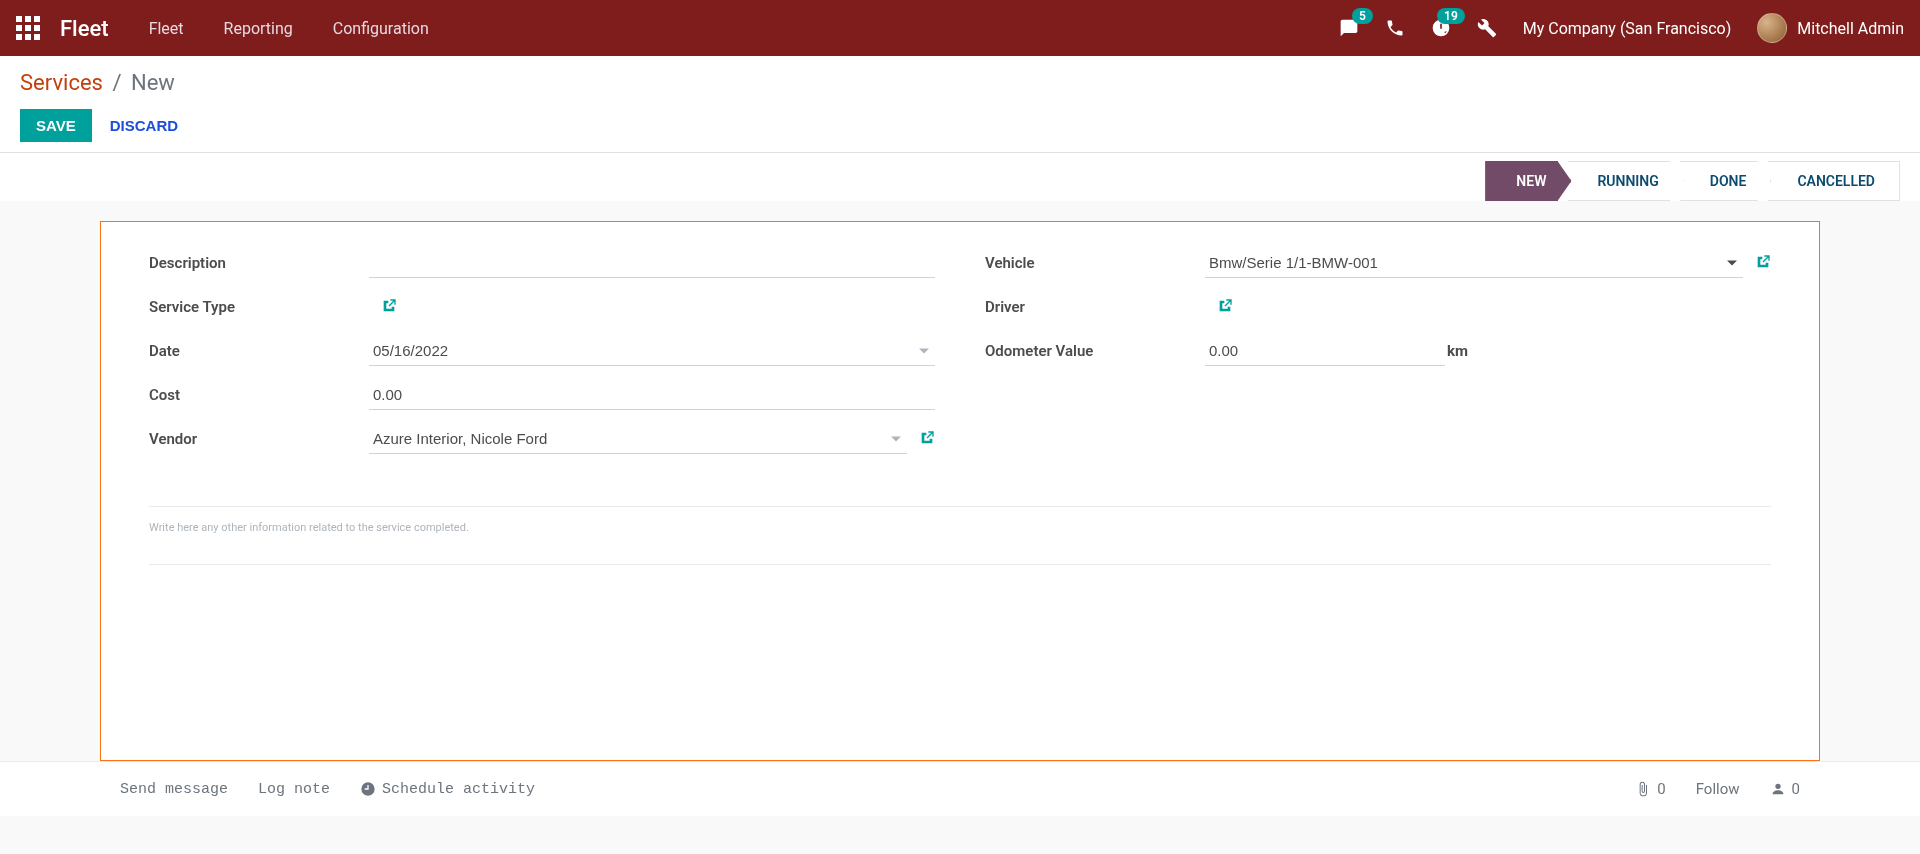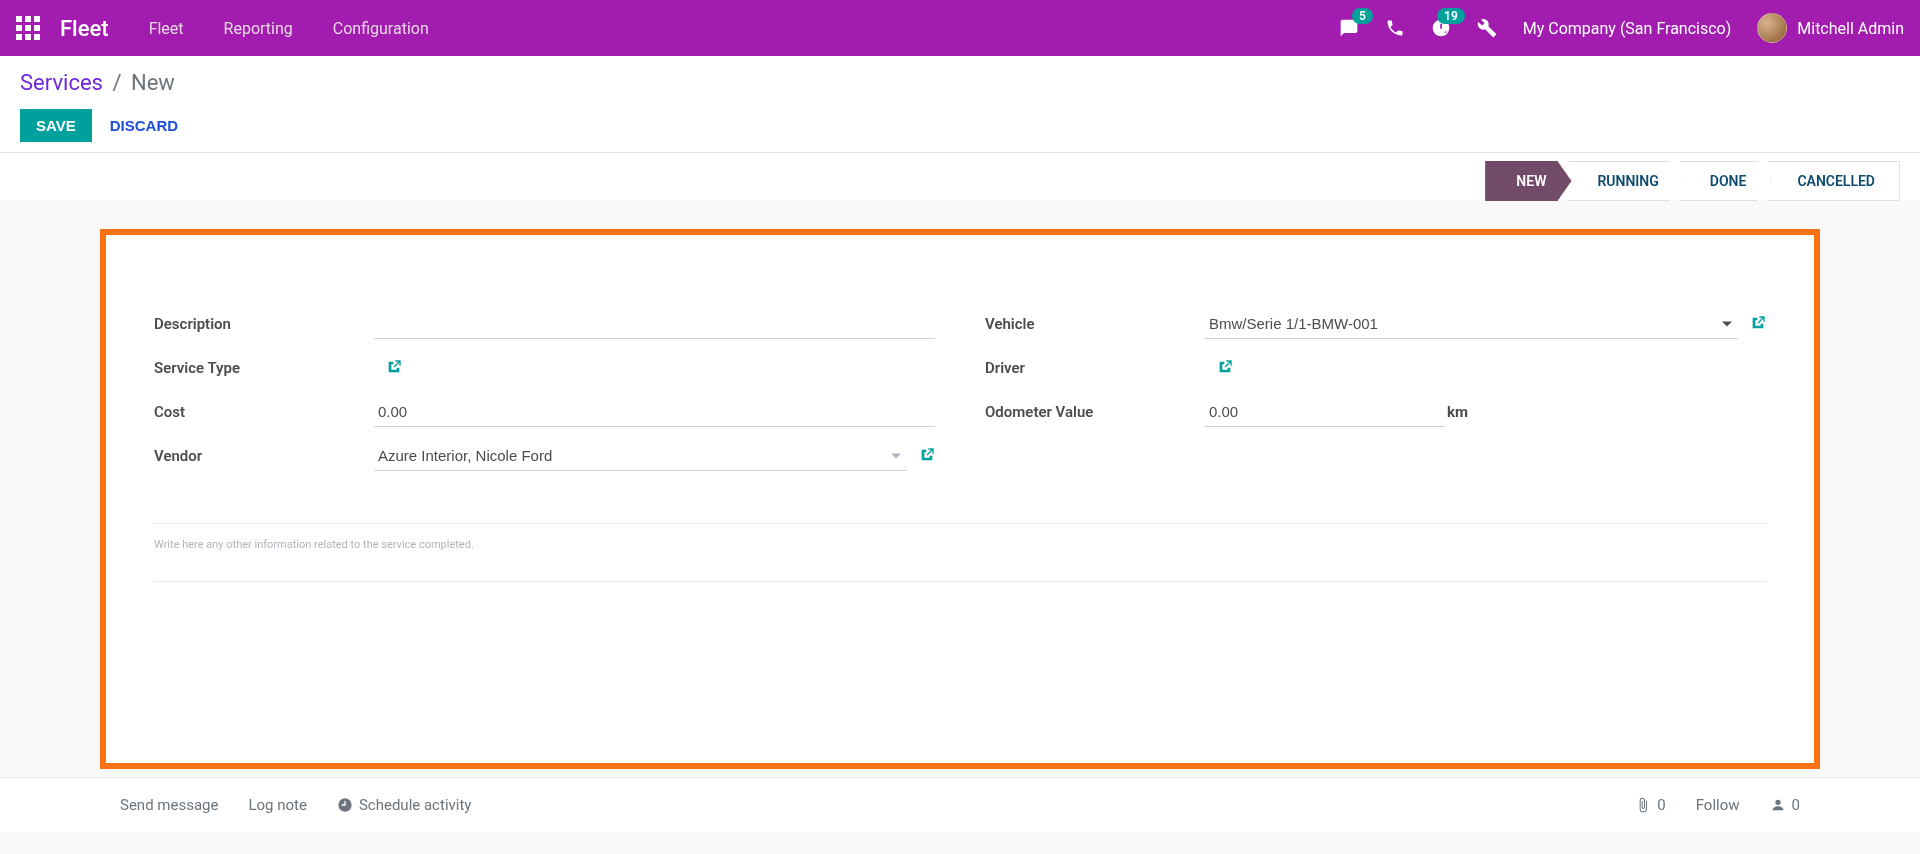--- a/index.html
+++ b/index.html
@@ -1,56 +1,56 @@
 <!DOCTYPE html>
 <html><head>
 <meta charset="utf-8">
 <style>
   * { box-sizing: border-box; margin: 0; padding: 0; }
   html, body { height: 100%; font-family: -apple-system, BlinkMacSystemFont, "Segoe UI", Roboto, "Helvetica Neue", Arial, sans-serif; font-size: 14px; color: #4c4c4c; background: #fff; }
   body { display: flex; flex-direction: column; height: 854px; width: 1920px; overflow: hidden; }
 
   
-  .topnav { background: #a21caf; color: #fff; height: 56px; display: flex; align-items: center; padding: 4px 16px; }
+  .topnav { background: #7f1d1d; color: #fff; height: 56px; display: flex; align-items: center; padding: 4px 16px; }
   .apps-icon { display: grid; grid-template-columns: repeat(3, 6px); grid-template-rows: repeat(3, 6px); gap: 3px; margin-right: 20px; cursor: pointer; }
   .apps-icon span { background: #fff; width: 6px; height: 6px; }
   .brand { font-size: 22px; font-weight: 500; margin-right: 40px; color: #fff; }
   .navlinks { display: flex; gap: 40px; }
   .navlinks a { color: #e6d9e1; text-decoration: none; font-size: 16px; cursor: pointer; }
   .topnav-right { margin-left: auto; display: flex; align-items: center; gap: 26px; }
   .icon-btn { position: relative; color: #fff; cursor: pointer; display: flex; align-items: center; }
   .icon-btn svg { width: 20px; height: 20px; fill: #fff; }
   .badge { position: absolute; top: -10px; right: -14px; background: #00a09d; color: #fff; border-radius: 10px; font-size: 12px; padding: 1px 7px; font-weight: 600; }
   .company { color: #fff; font-size: 16px; }
   .user { display: flex; align-items: center; gap: 10px; color: #fff; font-size: 16px; cursor: pointer; }
   .avatar { width: 30px; height: 30px; border-radius: 50%; background: radial-gradient(circle at 30% 30%, #d9b38c, #8b5a2b); border: 1px solid rgba(255,255,255,0.3); }
 
   
   .control-panel { padding: 14px 20px 10px 20px; border-bottom: 1px solid #dee2e6; }
   .breadcrumb { font-size: 22px; font-weight: 400; margin-bottom: 14px; }
-  .breadcrumb .bc-root { color: #6d28d9; cursor: pointer; }
+  .breadcrumb .bc-root { color: #c2410c; cursor: pointer; }
   .breadcrumb .bc-sep { color: #6c757d; margin: 0 4px; }
   .breadcrumb .bc-current { color: #6c757d; }
   .cp-buttons { display: flex; align-items: center; gap: 18px; }
   .btn-save { background: #00a09d; color: #fff; border: none; padding: 8px 16px; font-weight: 600; font-size: 15px; text-transform: uppercase; cursor: pointer; }
   .btn-discard { background: none; border: none; color: #1d4ed8; font-weight: 700; font-size: 15px; text-transform: uppercase; cursor: pointer; }
 
   
   .content-scroll { flex: 1; overflow-y: scroll; background: #f9f9f9; position: relative; }
 
   .status-bar { display: flex; justify-content: flex-end; padding: 8px 20px 0 20px; background: #fff; }
   .status-steps { display: flex; }
   .step { position: relative; height: 40px; display: flex; align-items: center; padding: 0 24px 0 30px; font-weight: 600; font-size: 14px; color: #0c4a6e; background: #fff; border: 1px solid #dee2e6; border-left: none; cursor: pointer; }
   .step:first-child { border-left: 1px solid #dee2e6; clip-path: polygon(0 0, calc(100% - 14px) 0, 100% 50%, calc(100% - 14px) 100%, 0 100%); }
   .step:not(:first-child):not(:last-child) { clip-path: polygon(0 0, calc(100% - 14px) 0, 100% 50%, calc(100% - 14px) 100%, 0 100%, 14px 50%); margin-left: -4px; }
   .step:last-child { clip-path: polygon(0 0, 100% 0, 100% 100%, 0 100%, 14px 50%); margin-left: -4px; }
   .step.active { background: #714b67; color: #fff; border-color: #714b67; z-index: 2; }
 
   .form-sheet-bg { padding: 20px 0 0 0; background: #f9f9f9; }
-  .form-sheet { background: #fff; border: 6px solid #f97316; max-width: 1720px; margin: 8px auto; padding: 72px 48px 64px 48px; min-height: 540px; }
+  .form-sheet { background: #fff; border: 1px solid #f97316; max-width: 1720px; margin: 0 auto; padding: 24px 48px 64px 48px; min-height: 540px; }
 
   .form-grid { display: grid; grid-template-columns: 1fr 1fr; gap: 0 50px; }
   .form-row { display: flex; align-items: center; margin-bottom: 10px; min-height: 34px; }
   .form-label { width: 220px; font-weight: 600; color: #4c4c4c; font-size: 15px; flex-shrink: 0; }
   .form-field { flex: 1; display: flex; align-items: center; position: relative; }
   .form-field input { width: 100%; border: none; border-bottom: 1px solid #ced4da; padding: 6px 24px 6px 4px; font-size: 15px; color: #4c4c4c; background: transparent; outline: none; }
   .form-field.focused input { border-bottom-color: #00a09d; }
   .form-field input.small-num { width: 240px; }
   .unit { margin-left: 2px; color: #4c4c4c; font-size: 15px; font-weight: bold; }
   .caret { position: absolute; right: 6px; top: 50%; transform: translateY(-50%); width: 0; height: 0; border-left: 5px solid transparent; border-right: 5px solid transparent; }
@@ -61,21 +61,21 @@
   .ext-link svg { width: 16px; height: 16px; stroke: #00a09d; fill: none; stroke-width: 2; }
 
   .notes-section { margin-top: 40px; }
   .notes-label { font-size: 15px; color: #6c757d; margin-bottom: 14px; }
   .notes-field { border-top: 1px solid #e9ecef; border-bottom: 1px solid #e9ecef; padding: 14px 0; min-height: 48px; }
   .notes-field textarea { width: 100%; border: none; resize: none; font-size: 11px; color: #4c4c4c; font-family: inherit; outline: none; background: transparent; }
   .notes-field textarea::placeholder { color: #adb5bd; }
 
   
   .chatter { background: #fff; border-top: 1px solid #e9ecef; padding: 18px 120px 18px 120px; display: flex; align-items: center; color: #6c757d; }
-  .chatter-left { display: flex; gap: 30px; align-items: flex-end; }
+  .chatter-left { display: flex; gap: 30px; align-items: flex-end; font-family: Liberation Mono, monospace; }
   .chatter-left .cbtn { cursor: pointer; font-size: 15px; color: #6c757d; display: flex; align-items: center; gap: 6px; }
   .chatter-right { margin-left: auto; display: flex; gap: 30px; align-items: center; font-size: 15px; }
   .chatter-right .cbtn { cursor: pointer; display: flex; align-items: center; gap: 6px; color: #6c757d; }
   .chatter svg { width: 16px; height: 16px; fill: #6c757d; }
 
   
   .content-scroll::-webkit-scrollbar { width: 17px; }
   .content-scroll::-webkit-scrollbar-track { background: #f1f1f1; }
   .content-scroll::-webkit-scrollbar-thumb { background: #c1c1c1; }
   .content-scroll::-webkit-scrollbar-button:single-button { background: #f1f1f1; height: 17px; }
@@ -171,20 +171,27 @@
           </div>
           <div class="form-row">
             <div class="form-label">Service Type</div>
             <span class="ext-link">
               <svg viewBox="0 0 24 24">
                   <path d="M14 3h7v7M21 3l-9 9M5 5h5v2H7v10h10v-3h2v5H5z"></path>
                 </svg>
             </span>
           </div>
           <div class="form-row">
+            <div class="form-label">Date</div>
+            <div class="form-field">
+              <input type="text" value="05/16/2022" style="">
+              <span class="caret grey"></span>
+            </div>
+          </div>
+          <div class="form-row">
             <div class="form-label">Cost</div>
             <div class="form-field">
               <input type="text" value="0.00" style="">
             </div>
           </div>
           <div class="form-row">
             <div class="form-label">Vendor</div>
             <div class="form-field">
               <input type="text" value="Azure Interior, Nicole Ford" style="">
               <span class="caret grey"></span>

